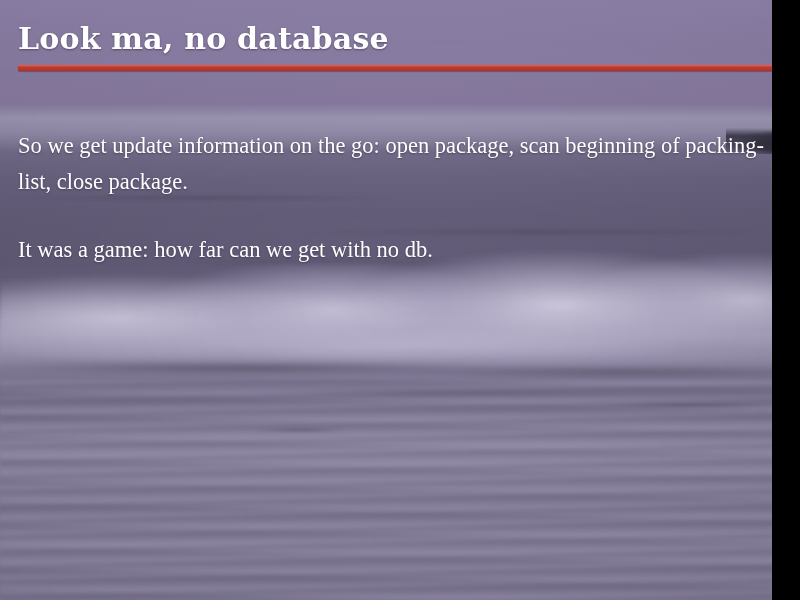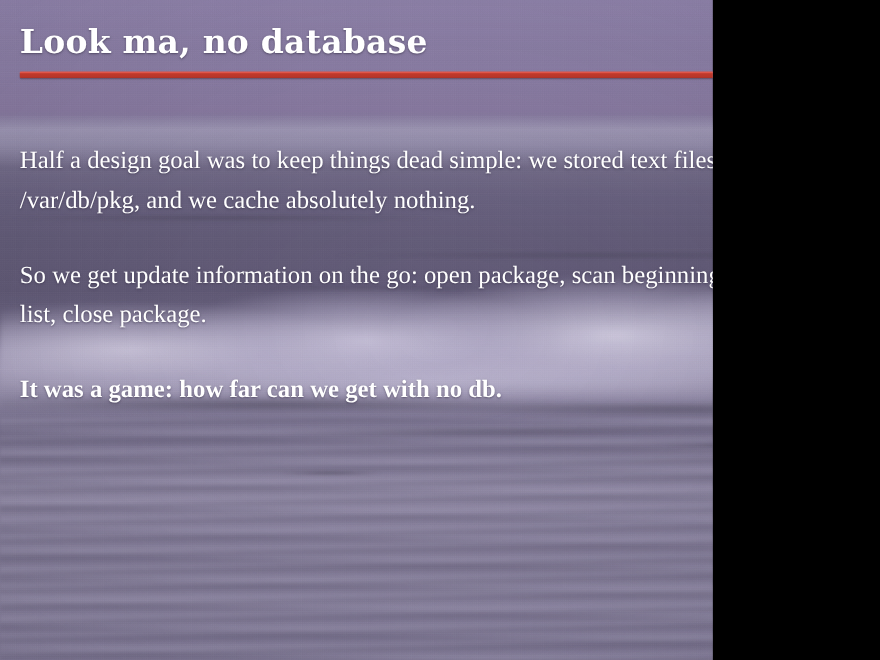--- a/index.html
+++ b/index.html
@@ -3,21 +3,21 @@
 <meta charset="utf-8">
 <style>
   html, body {
     margin: 0;
     padding: 0;
     background: #000;
   }
 
   #slide {
     position: relative;
-    width: 648px;
+    width: 772px;
     height: 600px;
     overflow: hidden;
     font-family: "Liberation Serif", "DejaVu Serif", serif;
     -webkit-font-smoothing: antialiased;
   }
 
   
   .bg-layer {
     position: absolute;
     left: 0; top: 0;
@@ -199,21 +199,21 @@
     width: 748px;
     color: #ffffff;
     font-size: 22.5px;
     line-height: 36px;
     text-shadow: 0 1px 2px rgba(45,38,62,0.55);
   }
 
   .body-block p {
     margin: 0 0 32px 0;
   }
-  .body-block p:last-child { margin-bottom: 12px; font-weight: bold; }
+  .body-block p:last-child { margin-bottom: 12px; }
 </style>
 </head>
 <body>
 
 <div id="slide">
 
   <div class="bg-layer bg-base"></div>
   <div class="bg-layer bg-sky-bands"></div>
   <div class="bg-layer bg-horizon"></div>
   <div class="bg-layer bg-headland"></div>
@@ -224,19 +224,18 @@
   <div class="bg-layer bg-tint"></div>
   <div class="bg-layer bg-grain"></div>
 
   <div class="content">
 
     <div class="slide-title">Look ma, no database</div>
 
     <div class="title-rule"></div>
 
     <div class="body-block" style="top: 128px;">
-      <p>Half a design goal was to keep things dead simple: we stored text files and under /var/db/pkg, and we cache absolutely nothing.</p>
       <p>So we get update information on the go: open package, scan beginning of packing-list, close package.</p>
       <p>It was a game: how far can we get with no db.</p>
     </div>
 
   </div>
 </div>
 
 </body></html>

